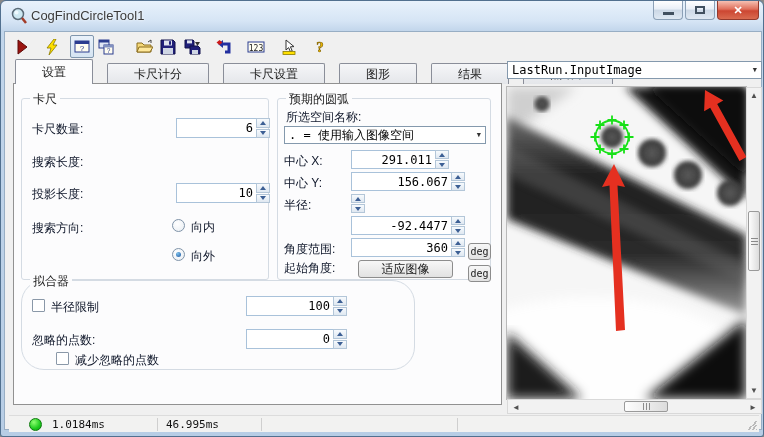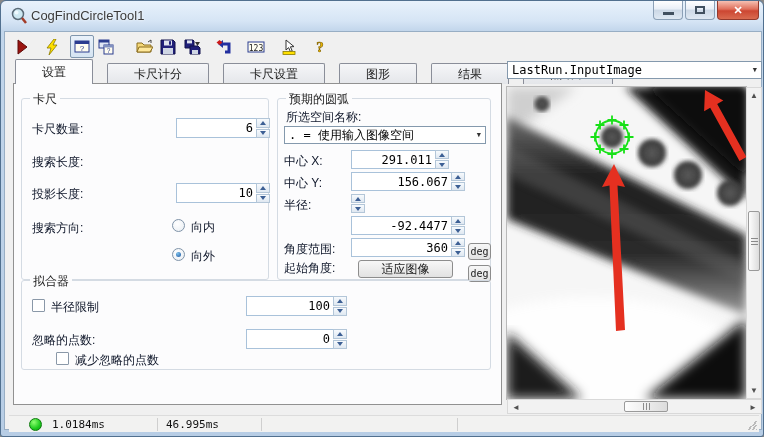--- a/index.html
+++ b/index.html
@@ -314,21 +314,21 @@
               <div class="sb">
                 <i class="tri-dn"></i>
               </div>
             </div>
         </div>
         <div class="btn deg" style="left:190px; top:140px; width:23px; height:17px;">deg</div>
 
         <div class="btn" style="left:80px; top:161px; width:95px; height:18px;">适应图像</div>
       </div>
 
-      <div class="group" style="left:7px; top:196px; width:470px; height:90px;">
+      <div class="group" style="left:7px; top:196px; width:394px; height:90px;border-radius:23px;">
         <div class="group-title">拟合器</div>
 
         <div class="check" style="left:10px; top:18px;"></div>
         <div class="lbl" style="left:29px; top:18px;">半径限制</div>
         <div class="spin" style="left:224px; top:15px;">
           <div class="val" style="width:87px;">100</div>
           <div class="btns">
               <div class="sb">
                 <i class="tri-up"></i>
               </div>

